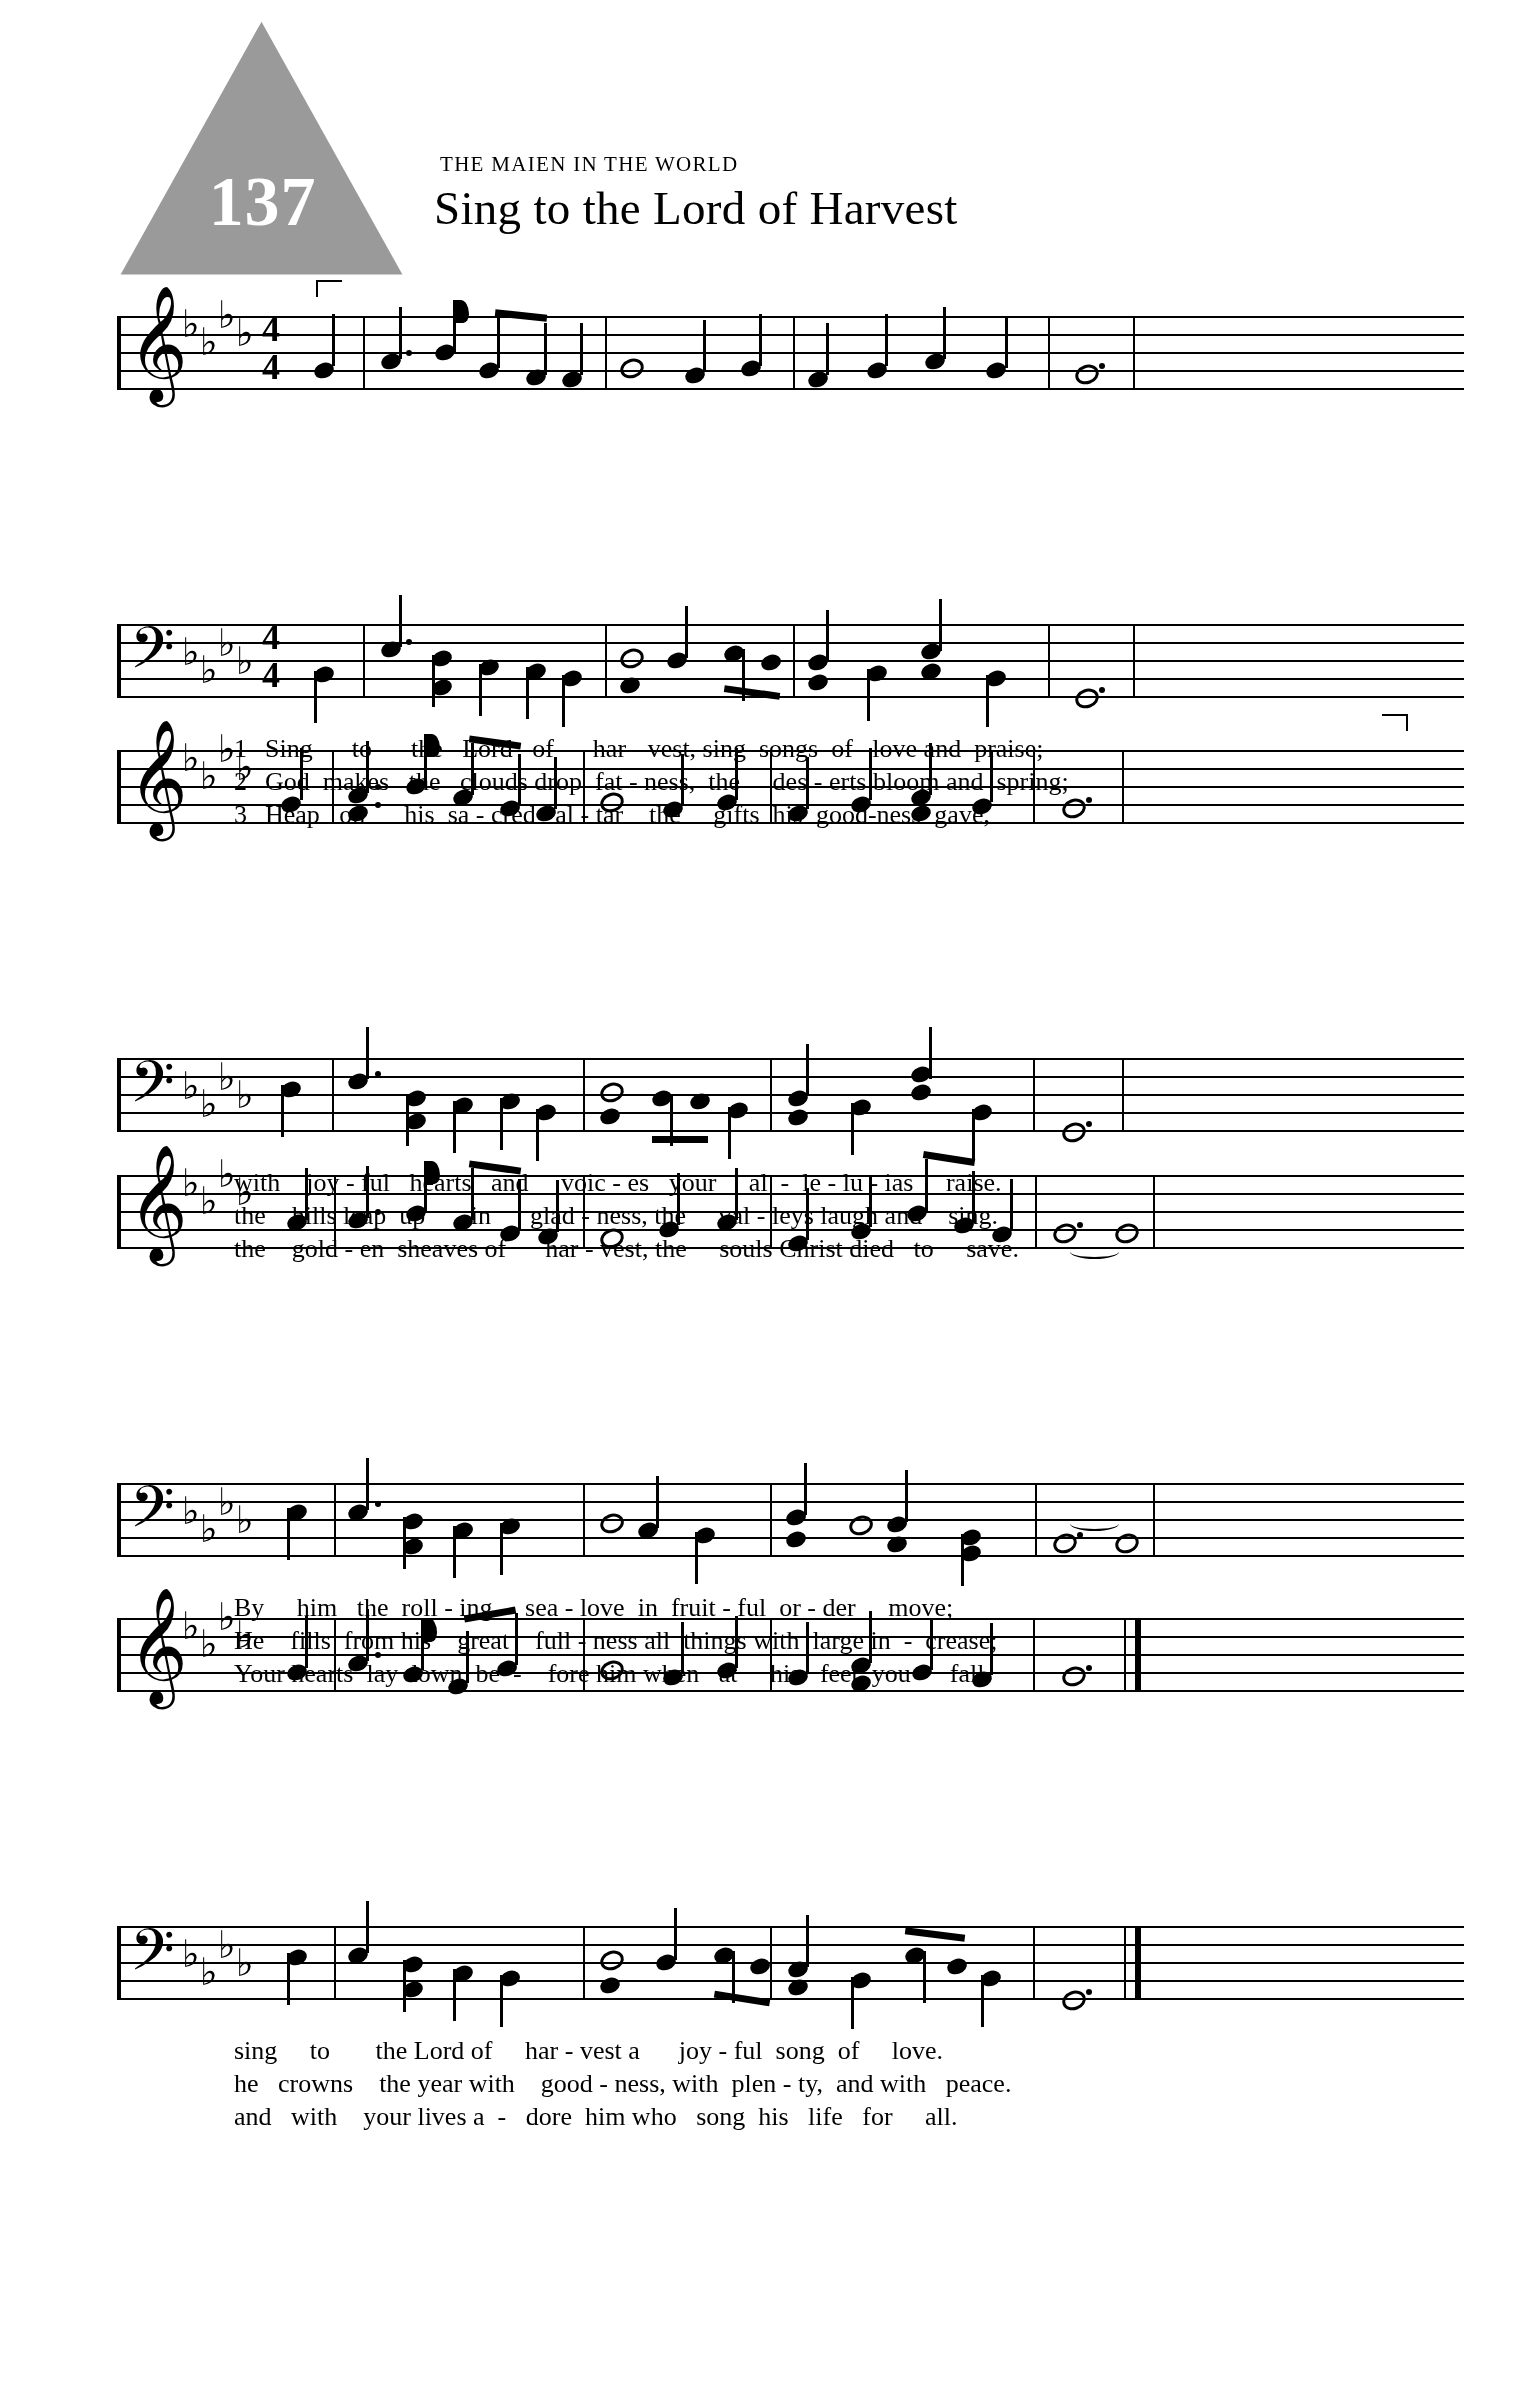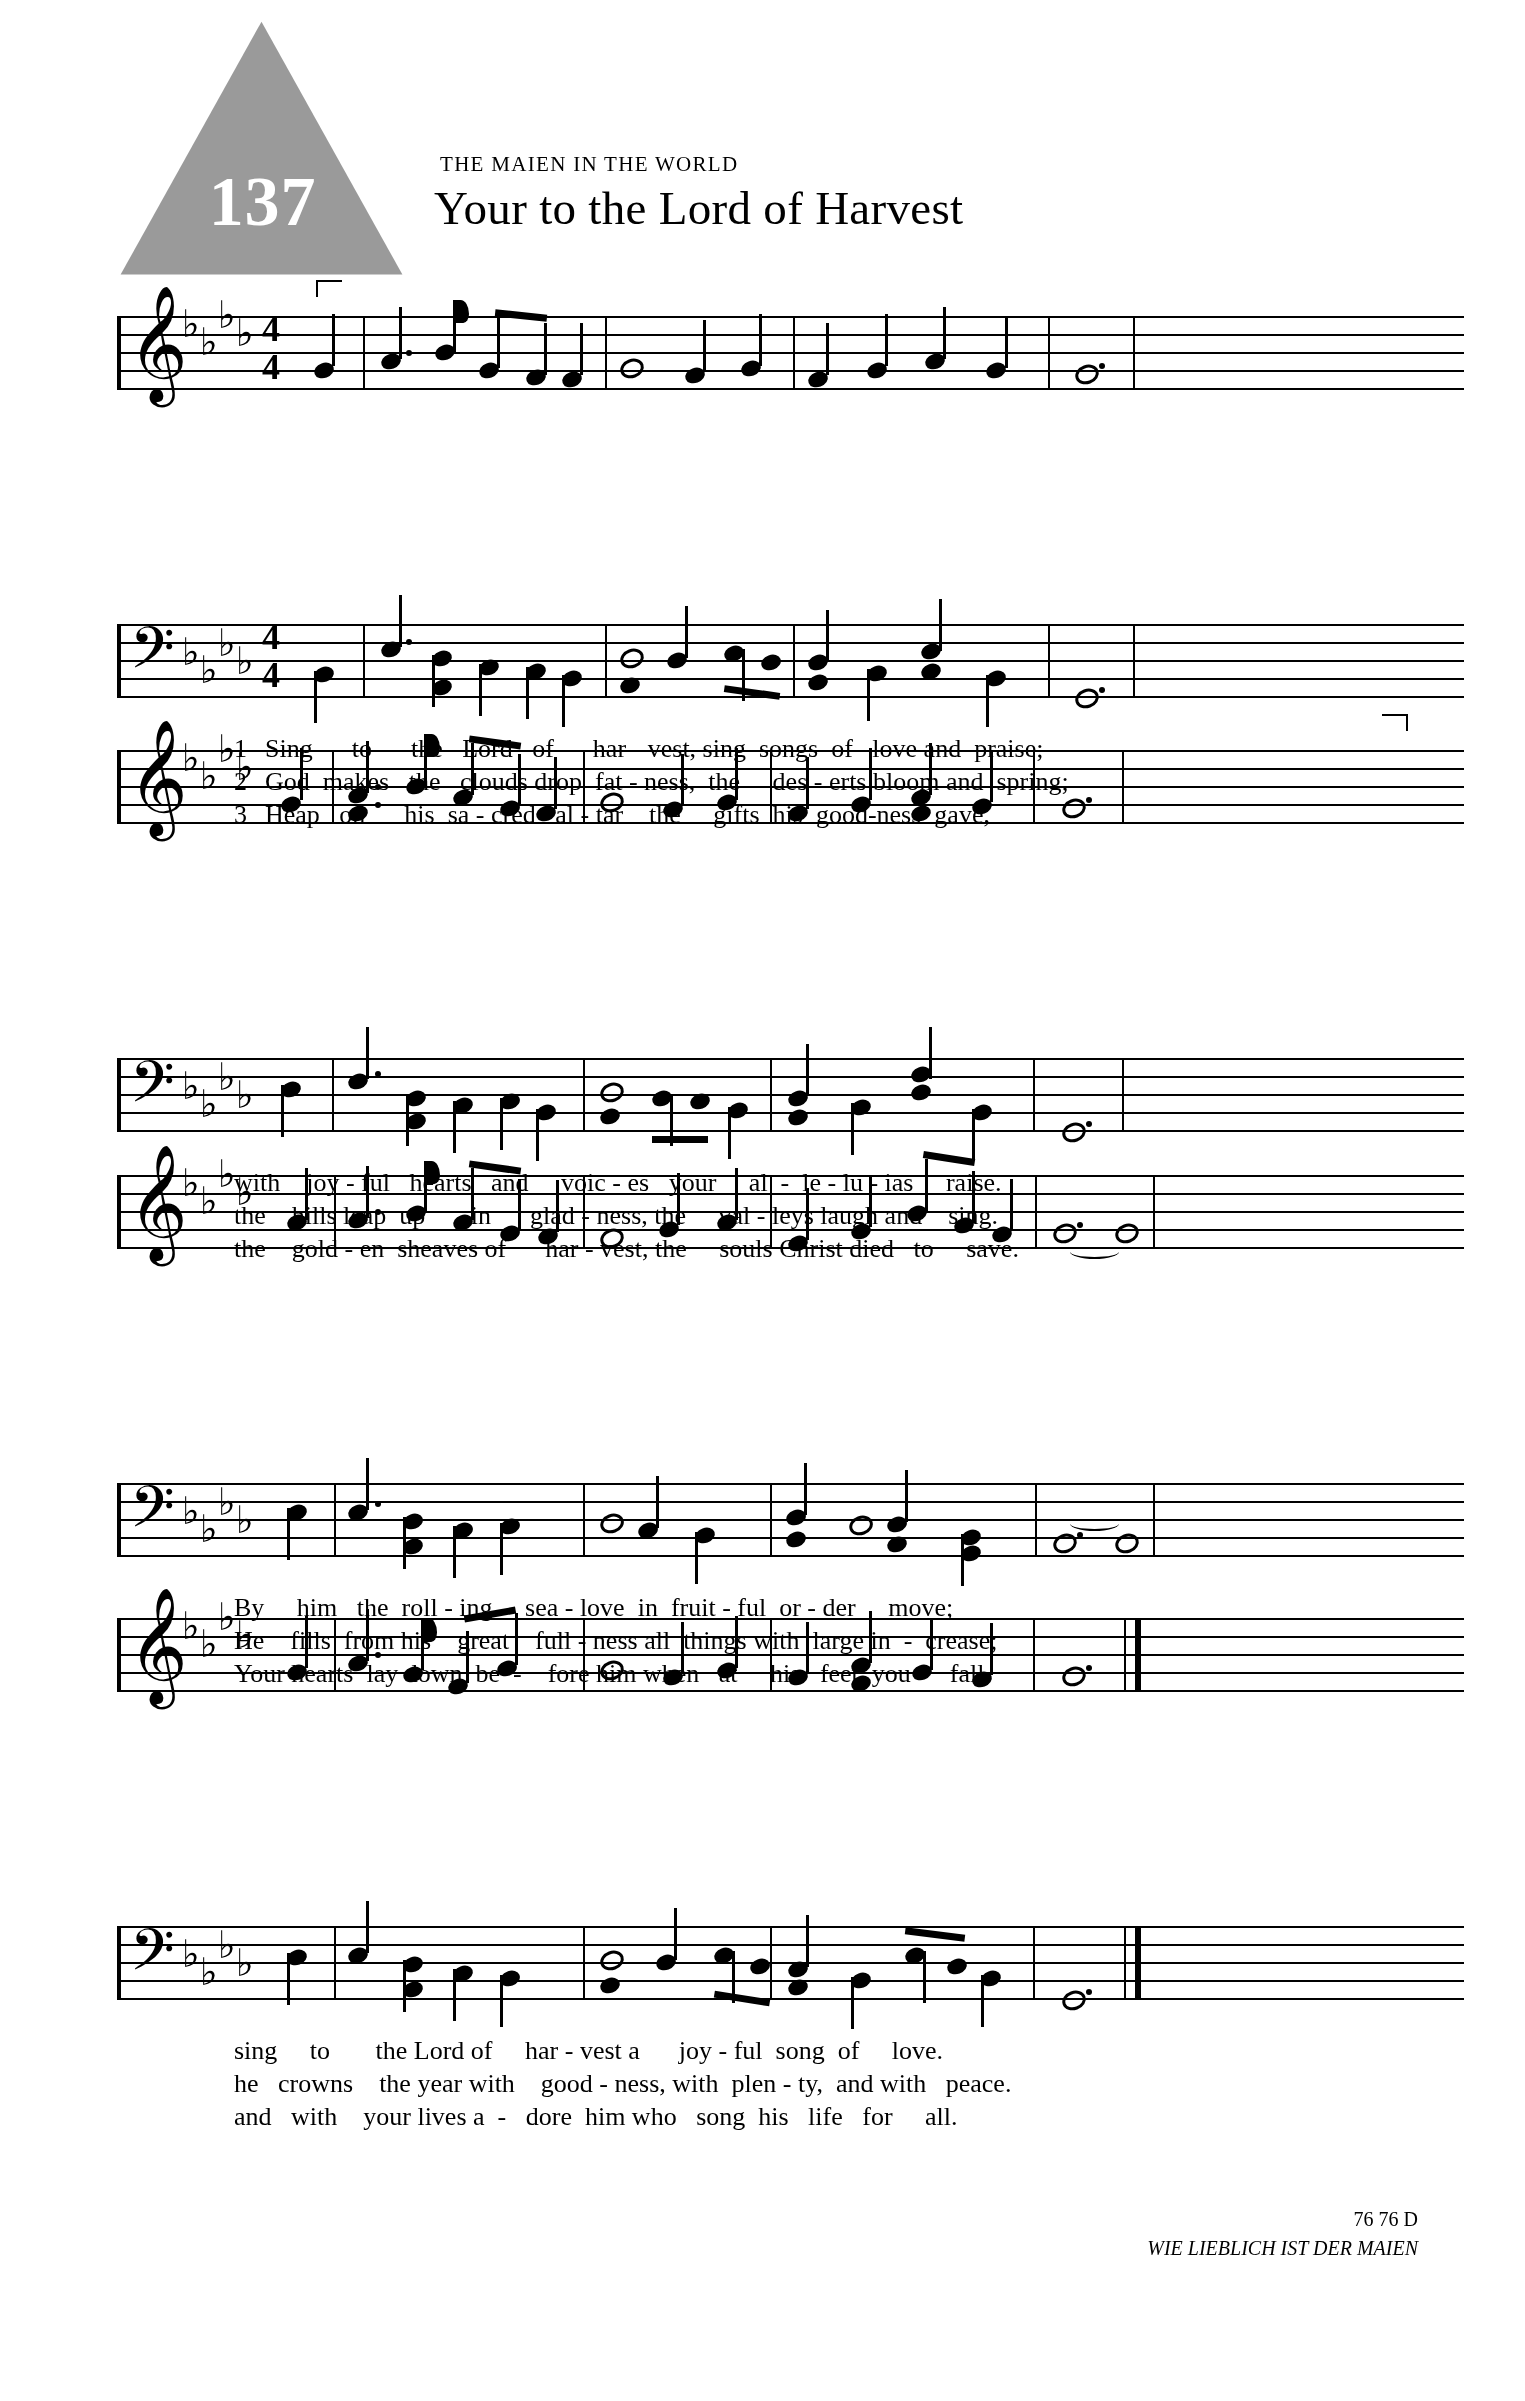--- a/index.html
+++ b/index.html
@@ -256,21 +256,21 @@
 <div class="page">
 
   <div class="header">
     <div class="hymn-triangle">
       <svg width="289" height="262" viewBox="0 0 320 290" xmlns="http://www.w3.org/2000/svg">
         <polygon points="160,4 316,284 4,284" fill="#9a9a9a"></polygon>
       </svg>
     </div>
     <div class="hymn-number">137</div>
     <div class="section-label">THE MAIEN IN THE WORLD</div>
-    <div class="hymn-title">Your to the Lord of Harvest</div>
+    <div class="hymn-title">Sing to the Lord of Harvest</div>
   </div>
 
   <div class="system" style="top:316px;">
     <div class="staff-block">
 
       <div class="staff">
         <div class="line l0"></div>
         <div class="line l1"></div>
         <div class="line l2"></div>
         <div class="line l3"></div>
@@ -804,20 +804,16 @@
         <div class="barline" style="left:916px;"></div>
         <div class="note hollow" style="left:945px; top:65px;"></div>
         <div class="dot" style="left:969px; top:63px;"></div>
         <div class="barline" style="left:1007px;"></div>
         <div class="barline thick" style="left:1018px;"></div>
       </div>
     </div>
   </div>
 
   <div class="footer">
-    <div class="meter">
-      <div>76 76 D</div>
-      <div class="tune-name">WIE LIEBLICH IST DER MAIEN</div>
-    </div>
   </div>
 
 </div>
 
 
 </body></html>

